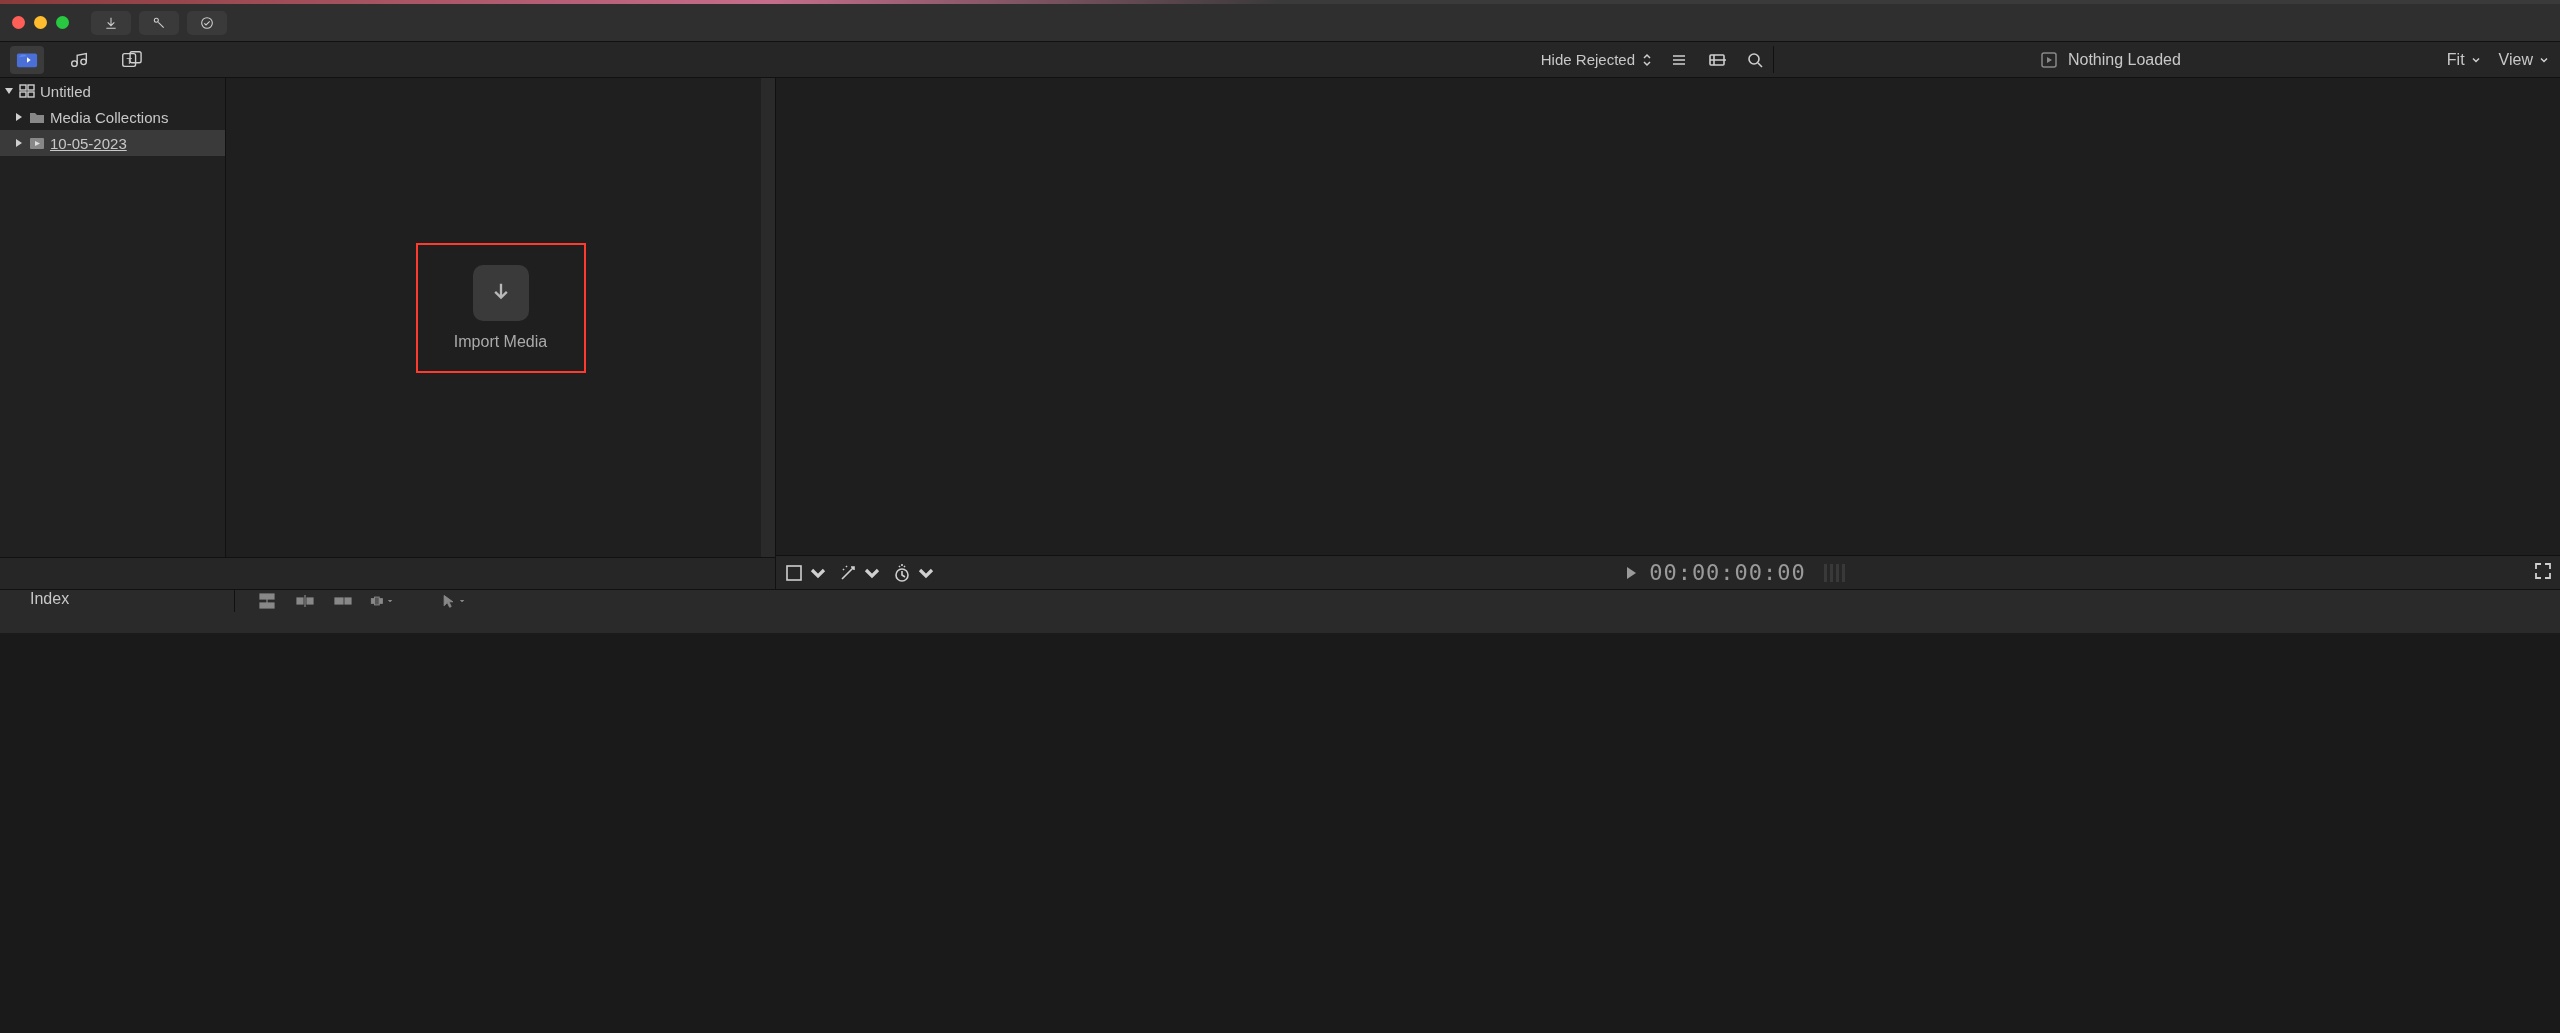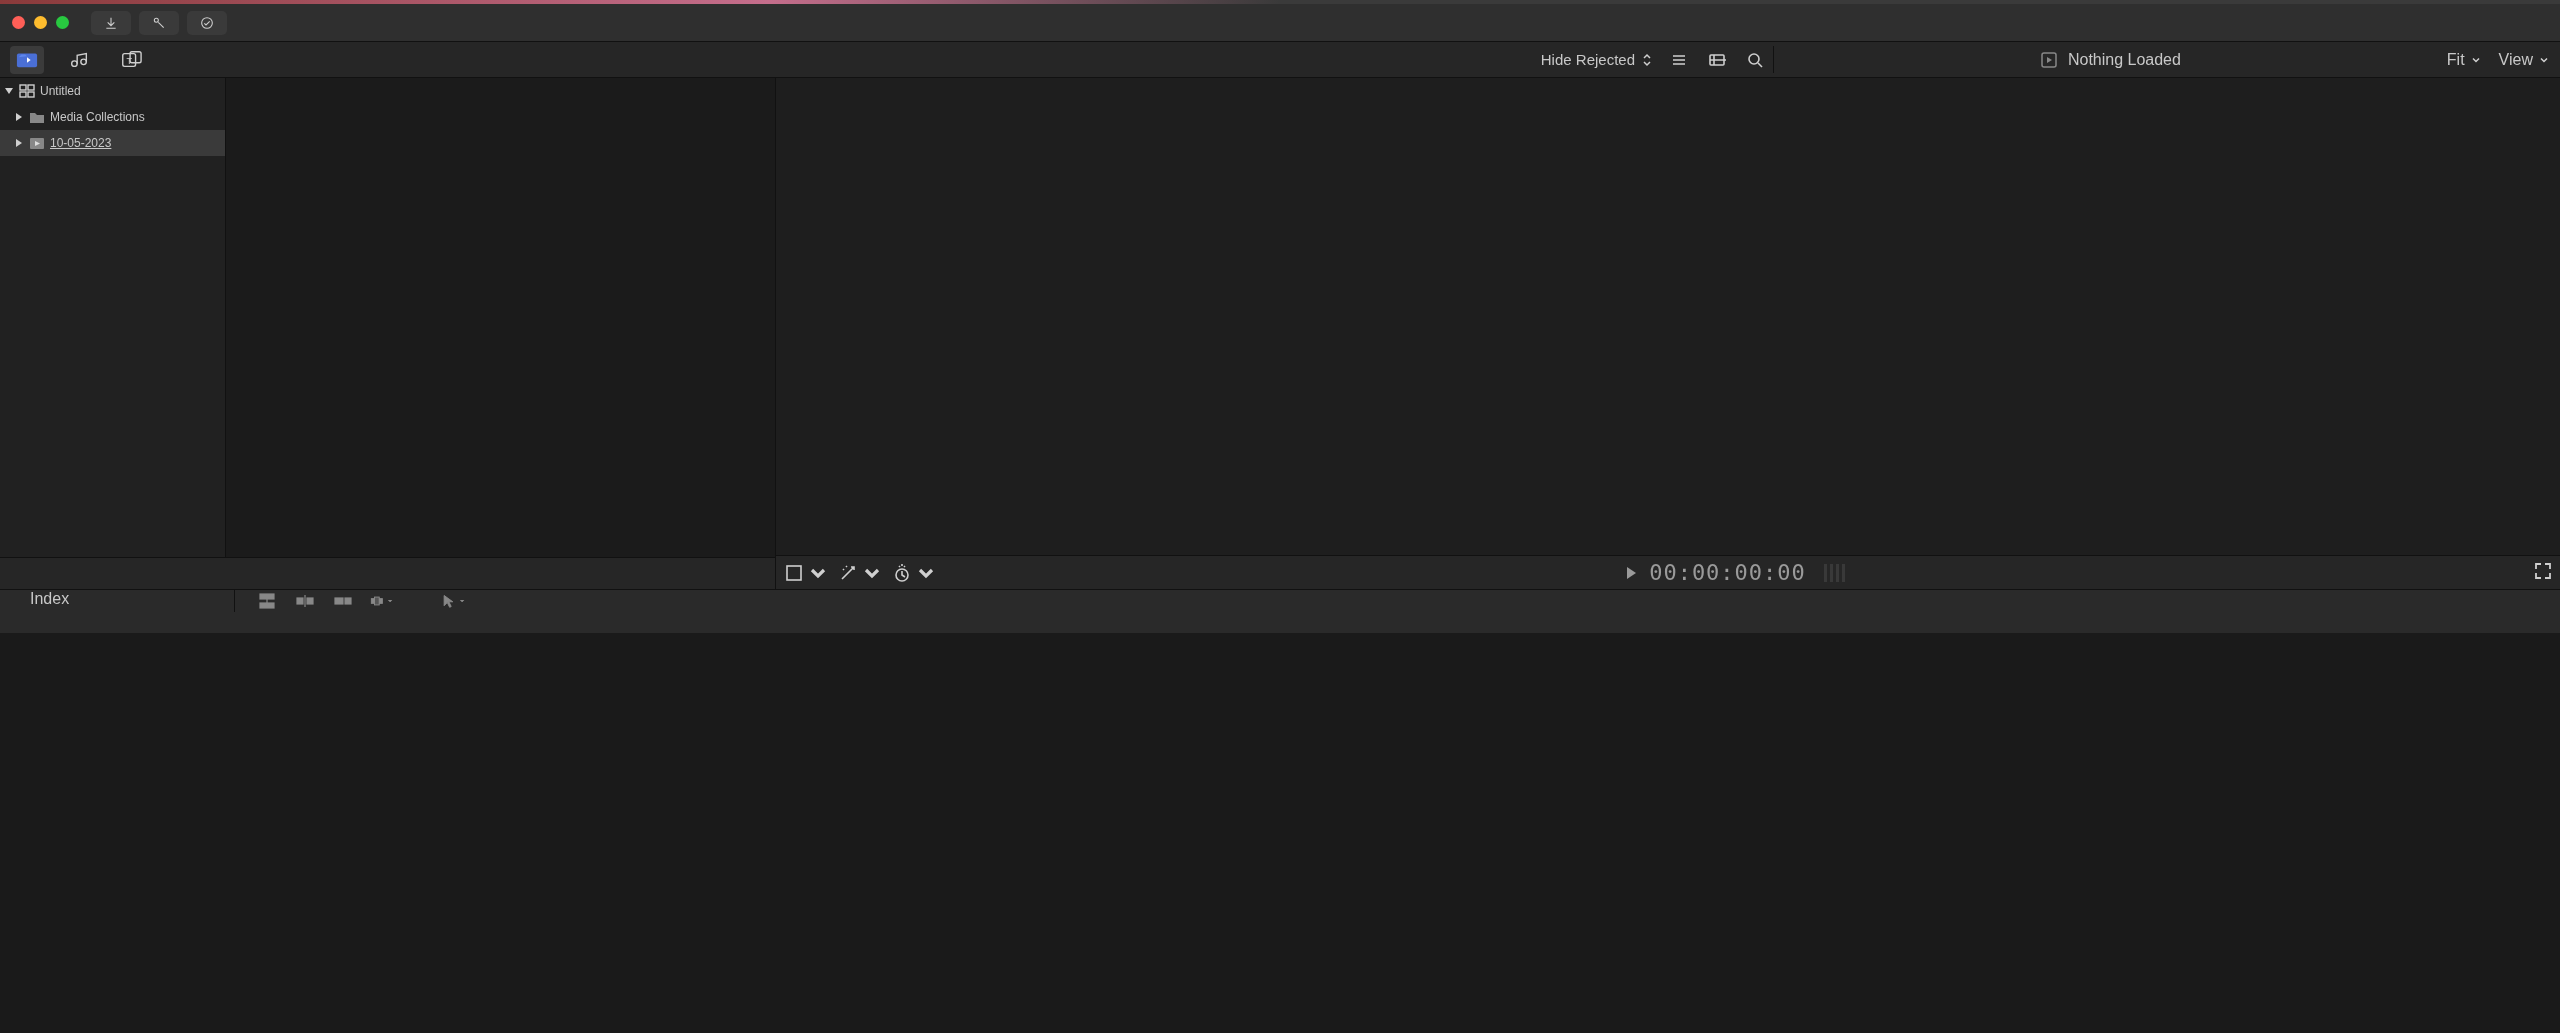--- a/index.html
+++ b/index.html
@@ -32,21 +32,21 @@
   .viewer-title svg { width: 18px; height: 18px; }
   .view-controls { display: flex; gap: 18px; padding-right: 11px; font-size: 16px; align-items:center;}
   .vc { display:flex; align-items:center; gap:6px; cursor:pointer;}
   .caret-down { width: 10px; height: 10px; }
 
   
   .body { flex: 1; display: flex; min-height: 0; }
   .left-col { width: 776px; display: flex; flex-direction: column; border-right: 1px solid #111; min-height: 0;}
   .sidebar-browser { flex: 1; display: flex; min-height: 0;}
   .sidebar { width: 226px; background: #212121; border-right: 1px solid #111; }
-  .tree-row { display:flex; align-items:center; height:26px; padding-left:4px; gap:4px; font-size:12px; cursor:pointer;}
+  .tree-row { display:flex; align-items:center; height:26px; padding-left:4px; gap:4px; font-size:15px; cursor:pointer;}
   .tree-row.sel { background:#3a3a3a;text-decoration:underline; }
   .tri { width:10px; height:10px; }
   .tree-icon { width:18px; height:16px; display:flex; align-items:center; justify-content:center;}
   .tree-icon svg { width:16px; height:14px; }
   .indent1 { padding-left: 14px; }
   .browser { flex: 1; background: #1f1f1f; position: relative; border-top: 0; }
   .browser-scroll { position: absolute; right: 0; top: 0; bottom: 0; width: 14px; background: #2a2a2a; }
   .import-target { position:absolute; left:50%; top:48%; transform:translate(-50%,-50%); width:170px; height:130px; border:2px solid #ff3b30; background:#1f1f1f; display:flex; flex-direction:column; align-items:center; justify-content:center; gap:12px;}
   .import-inner-box { width:56px; height:56px; border-radius:10px; background:#3a3a3a; display:flex; align-items:center; justify-content:center;}
   .import-inner-box svg { width:28px; height:28px; stroke:#b8b8b8; stroke-width:2; fill:none;}
@@ -219,20 +219,31 @@
               </svg>
             <span class="tree-icon">
               <svg viewBox="0 0 16 14" fill="#888">
                   <rect x="1" y="2" width="14" height="11" rx="1"></rect>
                   <polygon points="6,5 11,7.5 6,10" fill="#ddd"></polygon>
                 </svg>
             </span>
             <span>10-05-2023</span>
           </div>
         </div>
+        <div class="browser">
+          <div class="import-target">
+            <div class="import-inner-box">
+              <svg viewBox="0 0 24 24">
+                  <path d="M12 4v12M7 11l5 5 5-5"></path>
+                </svg>
+            </div>
+            <div class="import-label">Import Media</div>
+          </div>
+          <div class="browser-scroll"></div>
+        </div>
       </div>
       <div class="skimmer"></div>
     </div>
 
     <div class="right-col">
       <div class="viewer"></div>
       <div class="viewer-bar">
         <div class="vb-group">
           <svg viewBox="0 0 20 20">
               <rect x="3" y="3" width="14" height="14"></rect>

